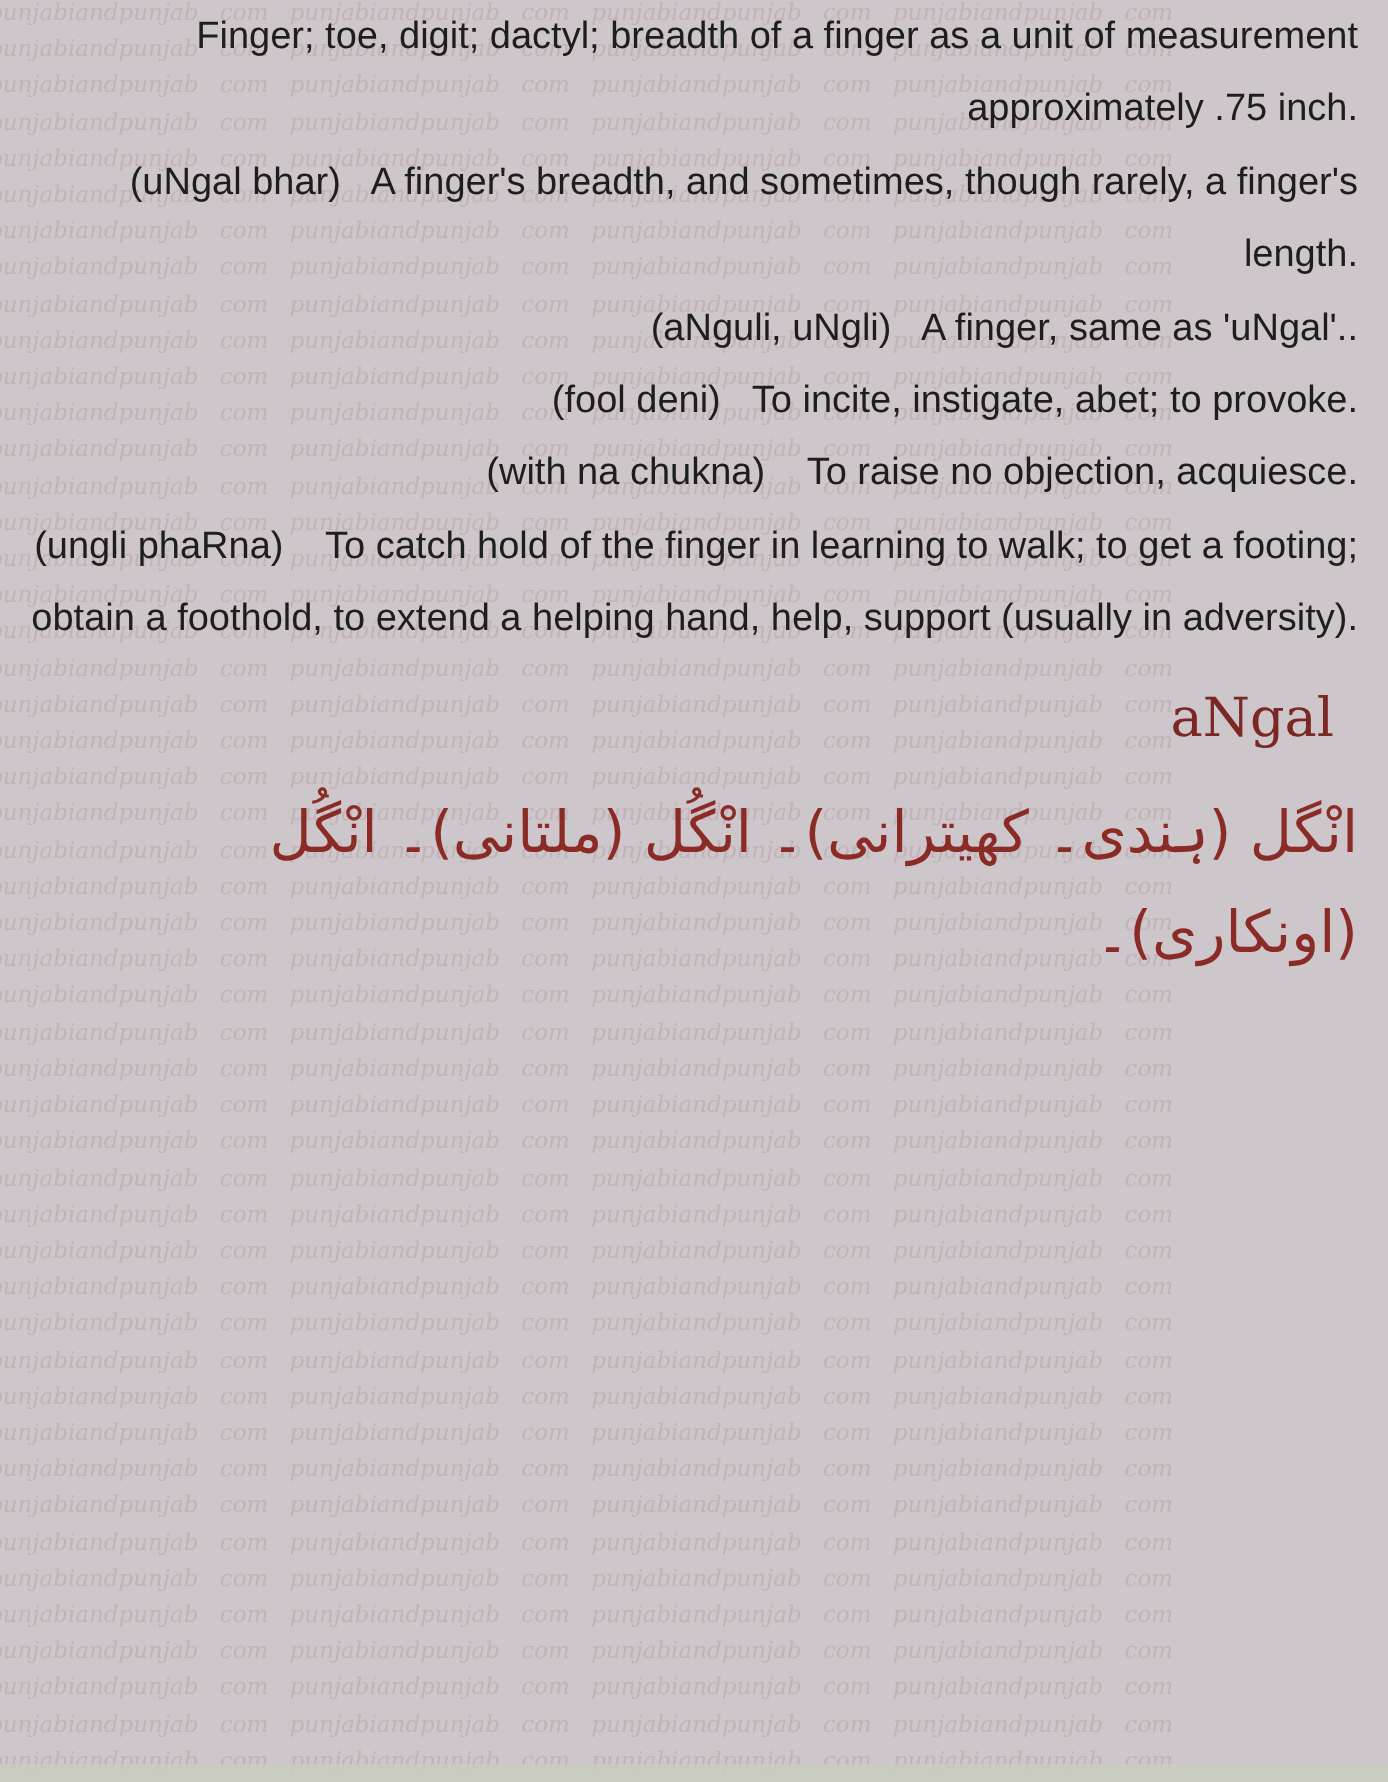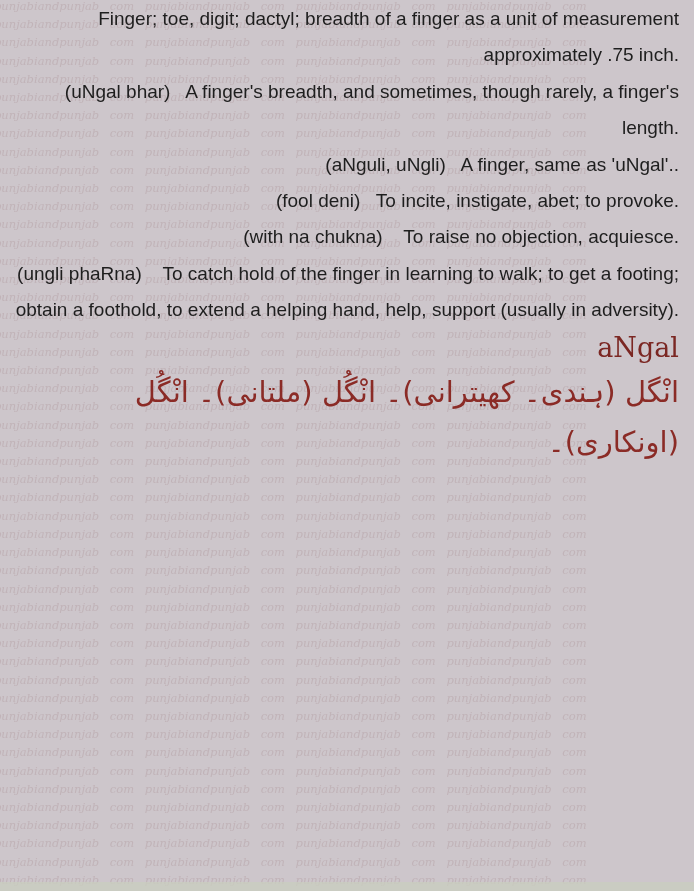--- a/index.html
+++ b/index.html
@@ -32,21 +32,21 @@
     text-align:right;
   }
   .entry{
     margin:0;
     font-size:19px;
     line-height:36.4px;
     color:var(--text,#1e1e1e);
     white-space:pre-wrap;
   }
   .headword-roman{
-    margin:0;
+    margin:12px;
     font-family:"DejaVu Serif","Liberation Serif",serif;
     font-weight:normal;
     font-size:27px;
     line-height:38px;
     color:var(--headword-red,#7b2723);
   }
   .headword-shahmukhi{
     direction:rtl;
     font-family:"DejaVu Sans","Liberation Serif",serif;
     font-size:29px;

